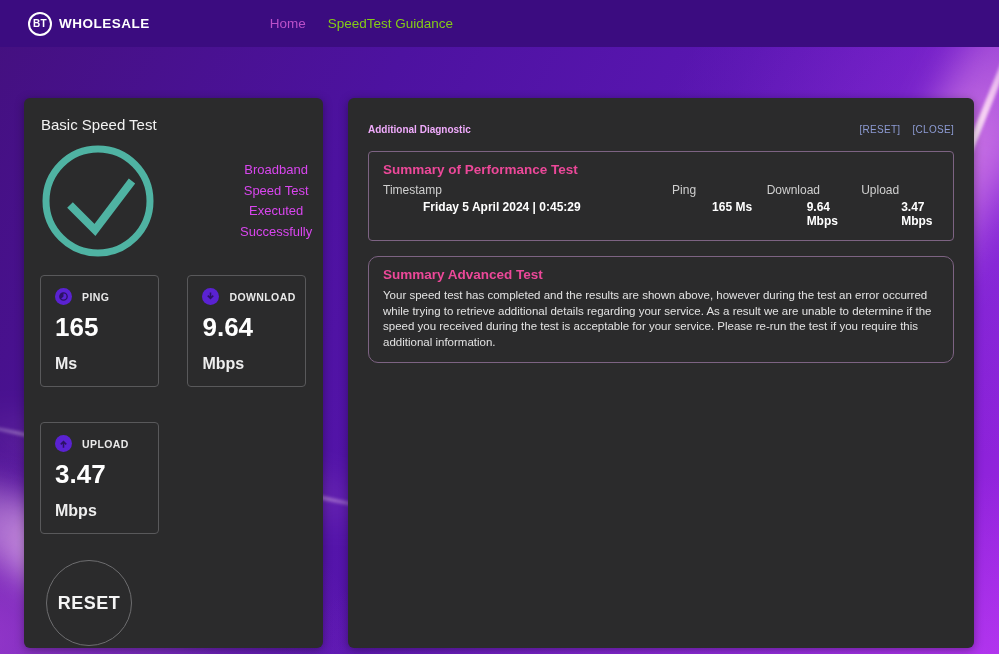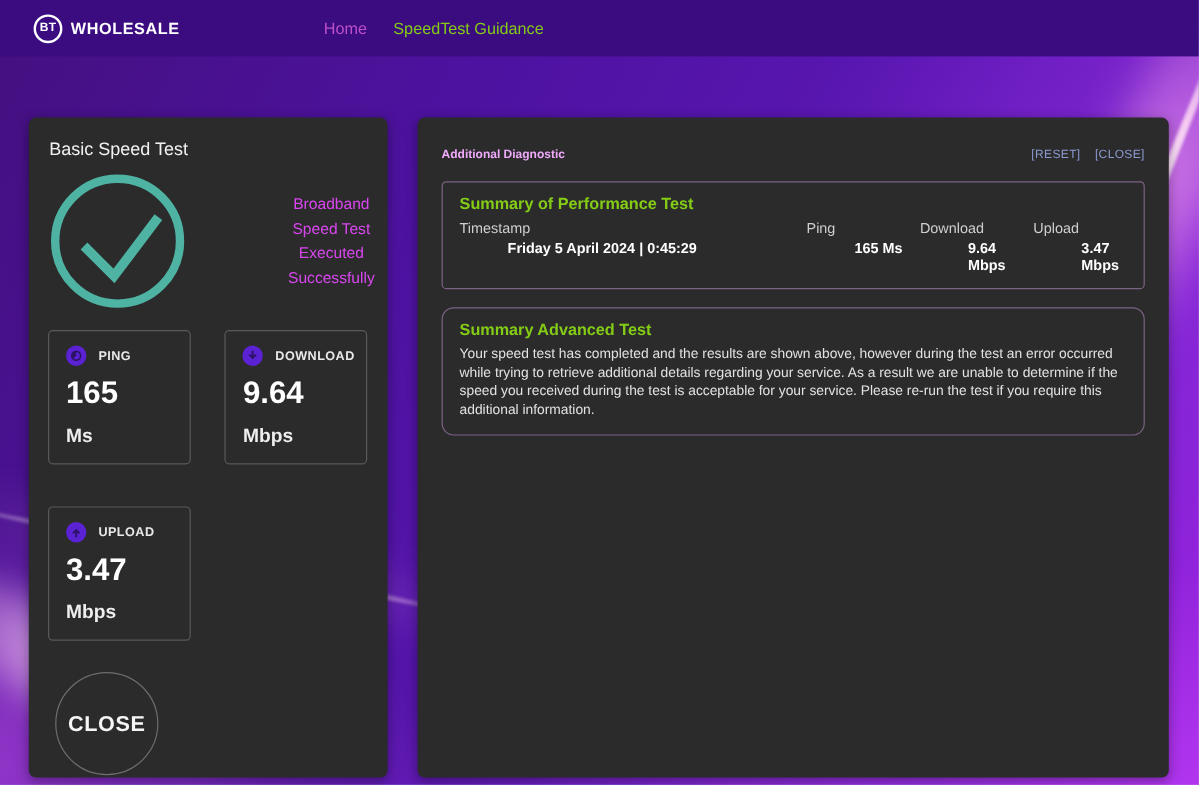--- a/index.html
+++ b/index.html
@@ -94,21 +94,21 @@
   
   .diag-header { display:flex; align-items:center; justify-content:space-between; margin:6px 0 16px 0; }
   .diag-title { color:#f0abfc; font-size:10px; font-weight:bold; }
   .diag-actions { display:flex; gap:12px; }
   .diag-actions a { color:#8d9bd3; font-size:10px; text-decoration:none; letter-spacing:.3px; }
   .sum-box {
     border:1px solid #7d6383; border-radius:4px; background:#2b2b2c;
     padding:10px 14px 12px 14px;
   }
   .sum-box + .sum-box { margin-top:15px;border-radius:10px; }
-  .sum-title { color:#84cc16; font-size:13.5px; font-weight:bold; margin-bottom:6px; }
+  .sum-title { color:#ec4899; font-size:13.5px; font-weight:bold; margin-bottom:6px; }
   .perf-cols { display:flex;justify-content:space-between; }
   .perf-col-ts  { flex:0 0 52%; }
   .perf-col-pg  { flex:0 0 17%; }
   .perf-col-dl  { flex:0 0 17%; }
   .perf-col-ul  { flex:1; }
   .perf-label { color:#cfcfcf; font-size:12px; margin-bottom:3px; }
   .perf-value { color:#fff; font-size:12px; font-weight:bold;padding-left:40px; }
   .adv-body { color:#e2e2e2; font-size:11.5px; line-height:15.5px; max-width:576px; }
 </style>
 </head>
@@ -183,21 +183,21 @@
             </svg>
           </span>
           <span class="stat-label">UPLOAD</span>
         </div>
         <div class="stat-value">3.47</div>
         <div class="stat-unit">Mbps</div>
       </div>
     </div>
   </div>
 
-  <button class="again-btn">CLOSE</button>
+  <button class="again-btn">RESET</button>
 </section>
 
 <section class="panel panel-right">
   <div class="diag-header">
     <span class="diag-title">Additional Diagnostic</span>
     <span class="diag-actions">
       <a href="#">[RESET]</a>
       <a href="#">[CLOSE]</a>
     </span>
   </div>

